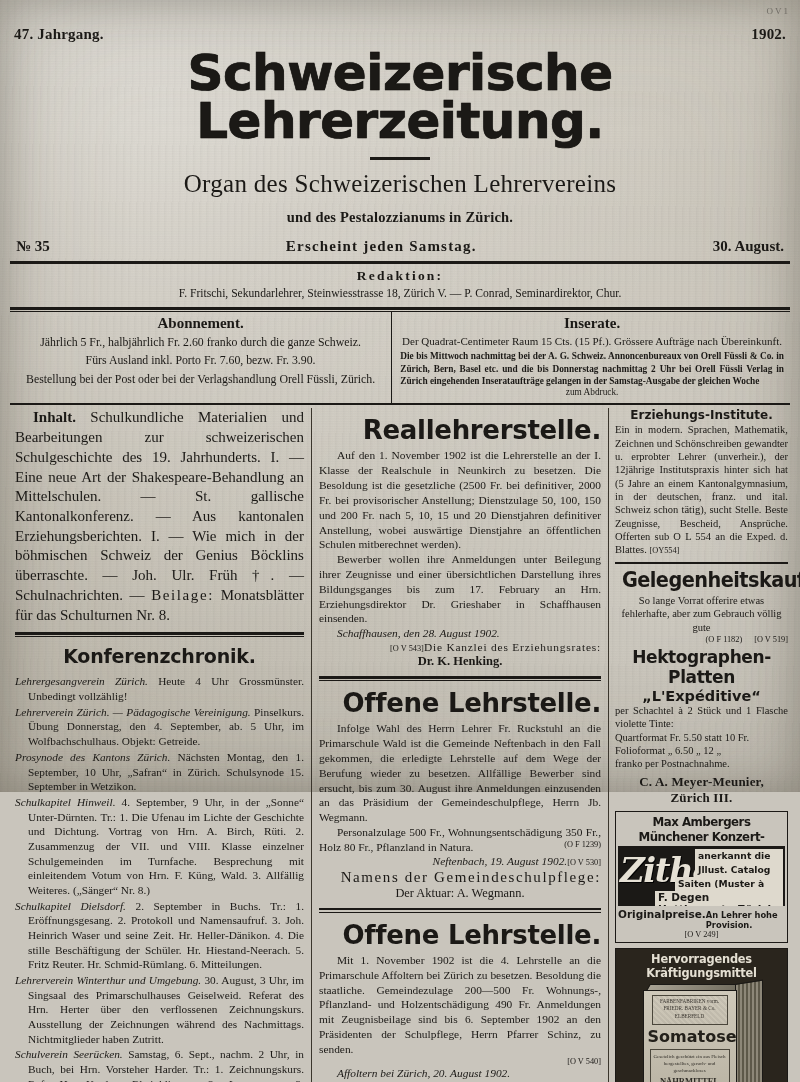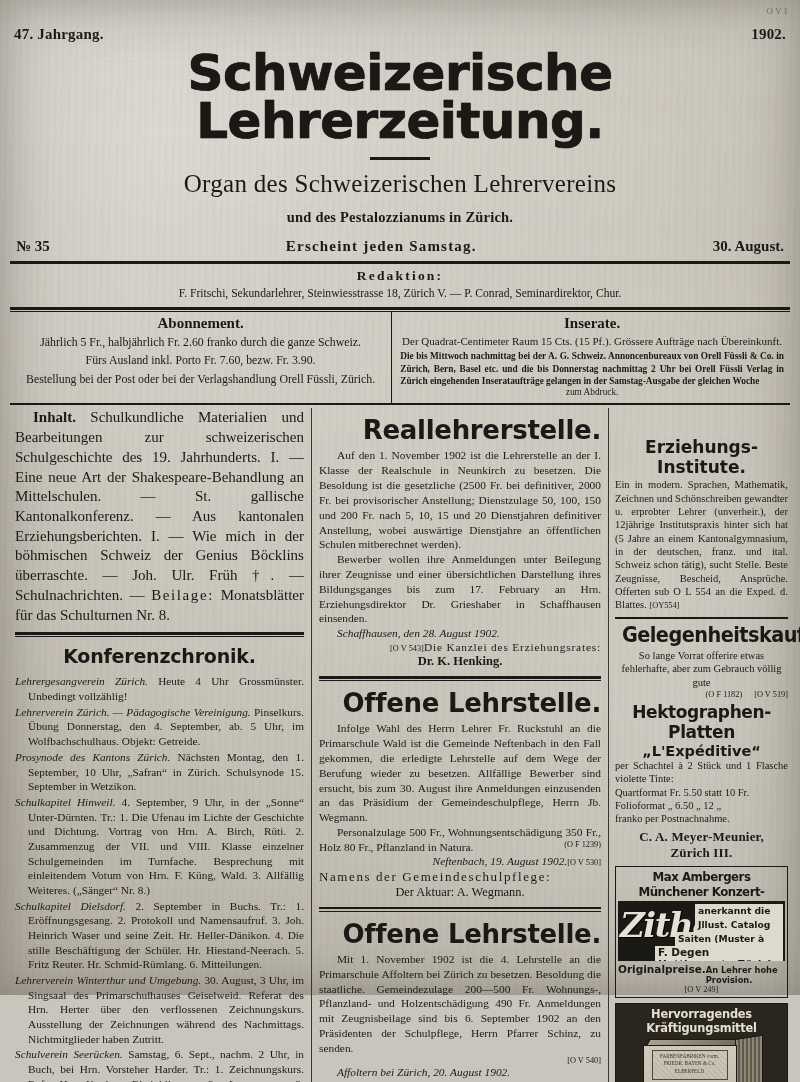--- a/index.html
+++ b/index.html
@@ -4,21 +4,21 @@
 <style>
   html,body{margin:0;padding:0;}
   body{
     width:800px;height:1082px;overflow:hidden;
     background:#c9c5bc;
     font-family:"Liberation Serif", serif;
     color:#1b1916;
   }
   
   #page{
-    position:relative;width:800px;height:995px;
+    position:relative;width:800px;height:792px;
     background:
       radial-gradient(ellipse at 20% 12%, rgba(255,255,255,.30), rgba(255,255,255,0) 58%),
       radial-gradient(ellipse at 84% 72%, rgba(255,255,255,.22), rgba(255,255,255,0) 60%),
       linear-gradient(178deg,#d6d2c8 0%,#cdc8bd 28%,#c6c1b5 64%,#bdb8ac 100%);
     box-sizing:border-box;
     padding:0 6px;
   }
   #page:before{
     content:"";position:absolute;inset:0;pointer-events:none;
     background:
@@ -88,31 +88,31 @@
   .kh{text-align:center;font-family:"DejaVu Sans",sans-serif;font-weight:bold;
       font-size:19px;margin:8px 0 7px 0;letter-spacing:-0.2px;}
   .kitem{font-size:11.3px;line-height:1.3;text-align:justify;
          padding-left:13px;text-indent:-13px;margin-bottom:1px;}
   .kitem i{font-style:italic;}
   .adh{font-family:"DejaVu Sans",sans-serif;font-weight:bold;text-align:right;
        font-size:25px;letter-spacing:-0.3px;margin:7px 0 3px 0;}
   .adh.mid{font-size:26px;}
   .adp{font-size:11.4px;line-height:1.30;text-align:justify;text-indent:18px;}
   .adp i{font-style:italic;margin-top:9px;}
-  .sig{text-align:left;font-size:13px;letter-spacing:1.6px;margin-top:2px;}
+  .sig{text-align:right;font-size:15px;letter-spacing:1.6px;margin-top:2px;}
   .sigb{text-align:center;font-size:12.5px;font-weight:bold;margin-top:1px;}
   .right-sm{text-align:right;font-size:8.3px;}
   .codeline{display:flex;justify-content:space-between;font-size:8.3px;margin-top:1px;}
   .codeline span{font-size:8.3px;}
 
   .flexline{display:flex;justify-content:flex-end;align-items:baseline;font-size:11.4px;}
 
   
   .r-h{text-align:center;font-family:"DejaVu Sans",sans-serif;font-weight:bold;
-       font-size:17px;margin-bottom:1px;margin-top:29px;}
+       font-size:12px;margin-bottom:1px;}
   .r-p{font-size:10.5px;line-height:1.27;text-align:justify;}
   .r-rule{height:2.2px;background:#1b1916;margin:5px 0 4px 0;}
   .gk{font-family:"DejaVu Sans",sans-serif;font-weight:bold;text-align:center;
       font-size:21px;letter-spacing:-0.6px;margin-bottom:2px;
       transform:scaleX(.92);transform-origin:center;}
   .hekto{font-family:"DejaVu Sans",sans-serif;font-weight:bold;text-align:center;
          font-size:17px;letter-spacing:-0.4px;margin-top:3px;}
   .expd{font-family:"DejaVu Sans",sans-serif;font-weight:bold;text-align:center;
         font-size:14.5px;margin-top:1px;}
   .meyer{text-align:center;font-weight:bold;font-size:13px;margin-top:3px;letter-spacing:.2px;}

